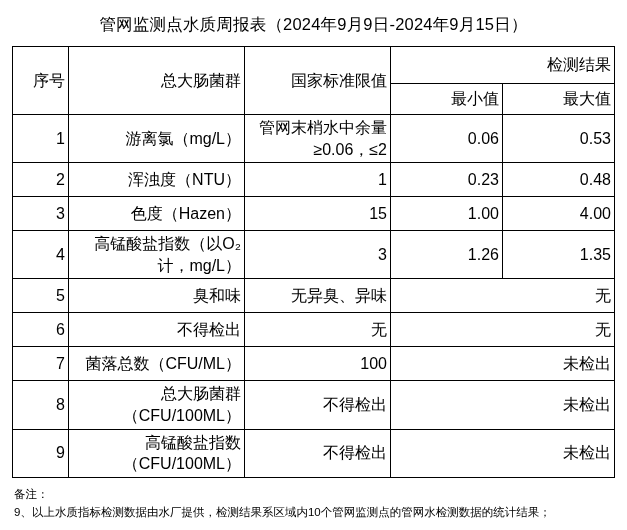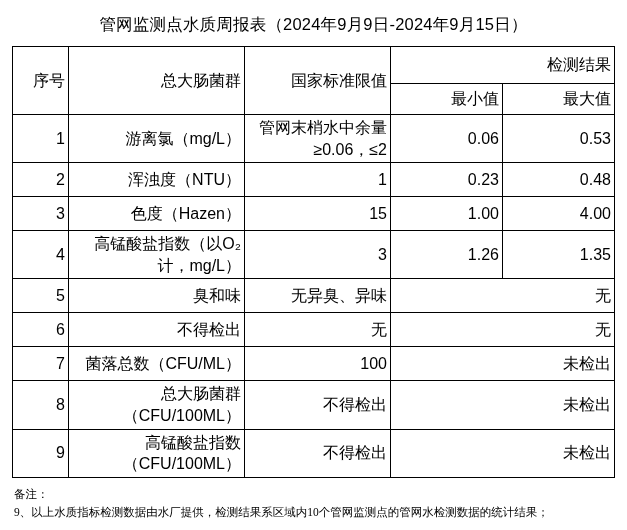--- a/index.html
+++ b/index.html
@@ -58,21 +58,21 @@
   .h-row2 th   { height: 26px; font-size: 12px; }
   tbody tr     { height: 34px; }
   tbody tr.tall { height: 40px; }
 
   .notes {
     margin: 8px 2px 0 2px;
     font-size: 11.5px;
     font-family: "Liberation Sans", "DejaVu Sans", sans-serif;
     line-height: 1.55;
   }
-  .notes div { white-space: nowrap; font-family: Liberation Serif, serif; }
+  .notes div { white-space: nowrap; }
 </style>
 </head>
 <body>
 
 <div class="page">
 
   <div class="doc-title">管网监测点水质周报表（2024年9月9日-2024年9月15日）</div>
 
   <table class="report">
     <colgroup>

